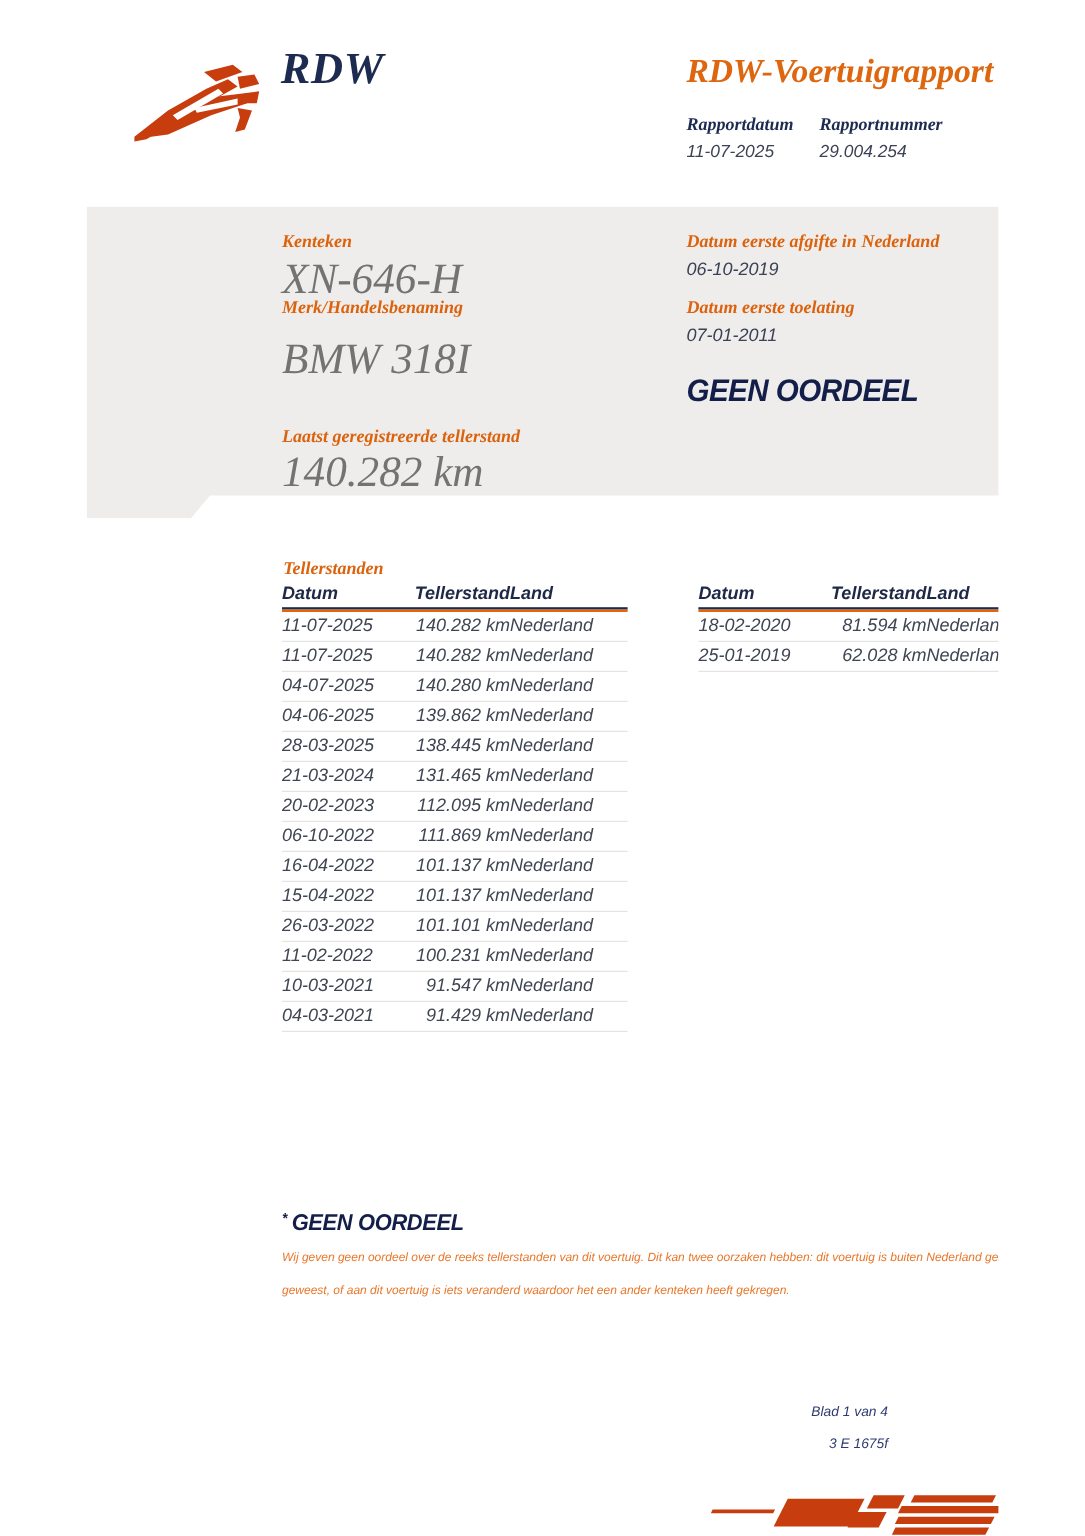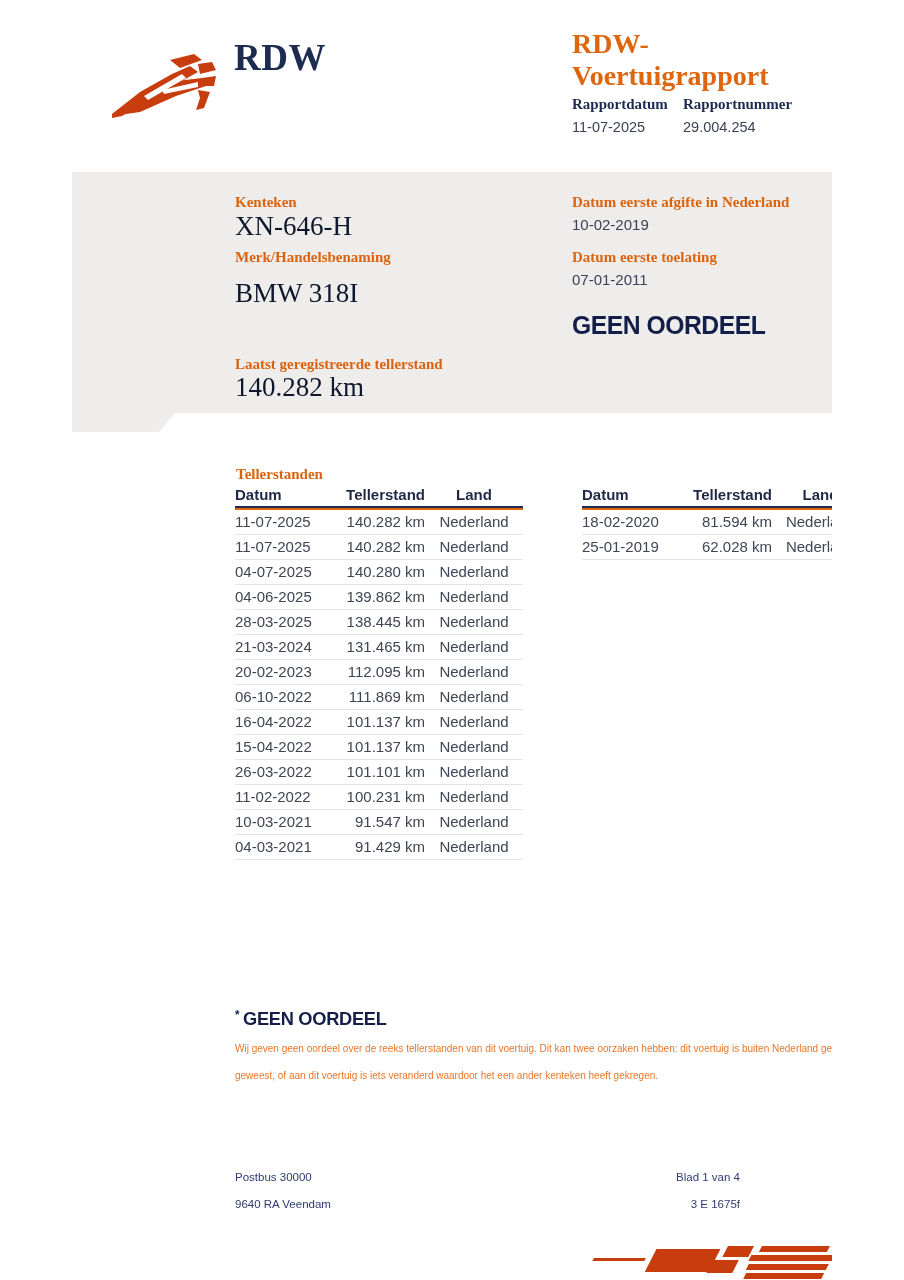--- a/index.html
+++ b/index.html
@@ -1,19 +1,20 @@
 <!DOCTYPE html>
 <html><head>
 <meta charset="utf-8">
 <style>
   html,body{margin:0;padding:0;background:#ffffff;}
   #page{
     position:relative;width:760px;height:1280px;margin:0 auto;
     background:#ffffff;overflow:hidden;
     font-family:"Liberation Sans",sans-serif;
+    font-style:italic;
   }
   .abs{position:absolute;}
 
   
   .wordmark{
     font-family:"Liberation Serif",serif;font-weight:bold;
     font-size:37px;color:#1d2b50;letter-spacing:.5px;
   }
   .doc-title{
     font-family:"Liberation Serif",serif;font-weight:bold;
@@ -28,21 +29,21 @@
   
   #grey-panel{
     left:0;top:172px;width:802px;height:260px;background:#efecec;
     clip-path:polygon(0 0,802px 0,802px 241px,103px 241px,87px 260px,0 260px);
   }
   .fld-label{
     font-family:"Liberation Serif",serif;font-weight:bold;
     font-size:15px;color:#dc630d;
   }
   .fld-big{
-    font-family:"Liberation Serif",serif;font-size:27px;color:#0f172a;
+    font-family:"Liberation Serif",serif;font-size:36px;color:#737373;
   }
   .fld-small{font-size:15px;color:#3a4254;}
   .verdict{
     font-size:26px;font-weight:bold;color:#141f49;letter-spacing:-.5px;
     transform:scaleX(.95);transform-origin:left;white-space:nowrap;
   }
   .verdict-star{font-size:20px;font-weight:bold;color:#dc630d;}
 
   
   .section-title{
@@ -55,21 +56,21 @@
     font-weight:bold;color:#1f2947;
     padding-bottom:3px;border-bottom:2px solid #1f2a4e;
   }
   .tbody{border-top:2px solid #e2660c;border-bottom:1px solid #e4e4e4;}
   .trow{
     display:grid;grid-template-columns:104px 86px 1fr;
     line-height:17px;padding:3px 0 4px;
   }
   .trow + .trow{border-top:1px solid #e4e4e4;}
   .c1,.thead .h1{text-align:right;}
-  .c2,.thead .h2{text-align:center;}
+  .c2,.thead .h2{text-align:left;}
 
   
   .fn-title{
     font-size:19px;font-weight:bold;color:#141f49;letter-spacing:-.3px;
     transform:scaleX(.96);transform-origin:left;white-space:nowrap;
   }
   .fn-star{font-size:12px;font-weight:bold;color:#141f49;vertical-align:6px;margin-right:4px;}
   .fn-text{
     font-size:10px;color:#e8772a;line-height:27px;width:655px;
   }
@@ -92,36 +93,36 @@
       <polygon points="92,26 106,24 104,34 92,34"></polygon>
       <polygon points="88,38 100,40 94,56 86,58 90,46"></polygon>
     </g>
     <g fill="#ffffff">
       <polygon points="34,44 72,22 76,26 38,48"></polygon>
       <polygon points="52,38 88,30 88,35 54,42"></polygon>
     </g>
   </svg>
   <div class="abs wordmark" style="left:162px;top:36px;">RDW</div>
 
-  <div class="abs doc-title" style="left:500px;top:28px;">RDW-Voertuigrapport</div>
+  <div class="abs doc-title" style="left:500px;top:44px;">RDW-Voertuigrapport</div>
 
   <div class="abs hdr-label" style="left:500px;top:96px;">Rapportdatum</div>
   <div class="abs hdr-label" style="left:611px;top:96px;">Rapportnummer</div>
   <div class="abs hdr-value" style="left:500px;top:119px;">11-07-2025</div>
   <div class="abs hdr-value" style="left:611px;top:119px;">29.004.254</div>
 
   <div id="grey-panel" class="abs">
     <div class="abs fld-label" style="left:163px;top:22px;text-align:center;">Kenteken</div>
     <div class="abs fld-big" style="left:163px;top:39px;">XN-646-H</div>
 
     <div class="abs fld-label" style="left:163px;top:77px;">Merk/Handelsbenaming</div>
     <div class="abs fld-big" style="left:163px;top:106px;">BMW 318I</div>
 
     <div class="abs fld-label" style="left:500px;top:22px;">Datum eerste afgifte in Nederland</div>
-    <div class="abs fld-small" style="left:500px;top:44px;">10-02-2019</div>
+    <div class="abs fld-small" style="left:500px;top:44px;">06-10-2019</div>
 
     <div class="abs fld-label" style="left:500px;top:77px;">Datum eerste toelating</div>
     <div class="abs fld-small" style="left:500px;top:99px;">07-01-2011</div>
 
     <div class="abs verdict" style="left:500px;top:138px;">GEEN OORDEEL</div>
     <div class="abs verdict-star" style="left:768px;top:140px;">*</div>
 
     <div class="abs fld-label" style="left:163px;top:184px;">Laatst geregistreerde tellerstand</div>
     <div class="abs fld-big" style="left:163px;top:200px;">140.282 km</div>
   </div>
@@ -226,24 +227,20 @@
           <span class="c2">Nederland</span>
         </div>
       </div>
   </div>
 
   <div class="abs fn-title" style="left:163px;top:1008px;">
     <span class="fn-star">*</span><span>GEEN OORDEEL</span>
   </div>
   <div class="abs fn-text" style="left:163px;top:1035px;">Wij geven geen oordeel over de reeks tellerstanden van dit voertuig. Dit kan twee oorzaken hebben: dit voertuig is buiten Nederland geregistreerd geweest, of aan dit voertuig is iets veranderd waardoor het een ander kenteken heeft gekregen.</div>
 
-  <div class="abs ftr" style="left:163px;top:1164px;">
-    <div>Postbus 30000</div>
-    <div>9640 RA Veendam</div>
-  </div>
   <div class="abs ftr ftr-right" style="right:92px;top:1164px;">
     <div>Blad 1 van 4</div>
     <div>3 E 1675f</div>
   </div>
 
   <svg class="abs" style="left:515px;top:1244px;" width="389" height="36" viewBox="0 0 389 36" aria-hidden="true">
     <g transform="skewX(-27) translate(14,0)" fill="#c83d0e">
       <rect x="0" y="14" width="52" height="3"></rect>
       <rect x="58" y="5" width="64" height="23"></rect>
       <rect x="128" y="2" width="26" height="11"></rect>

